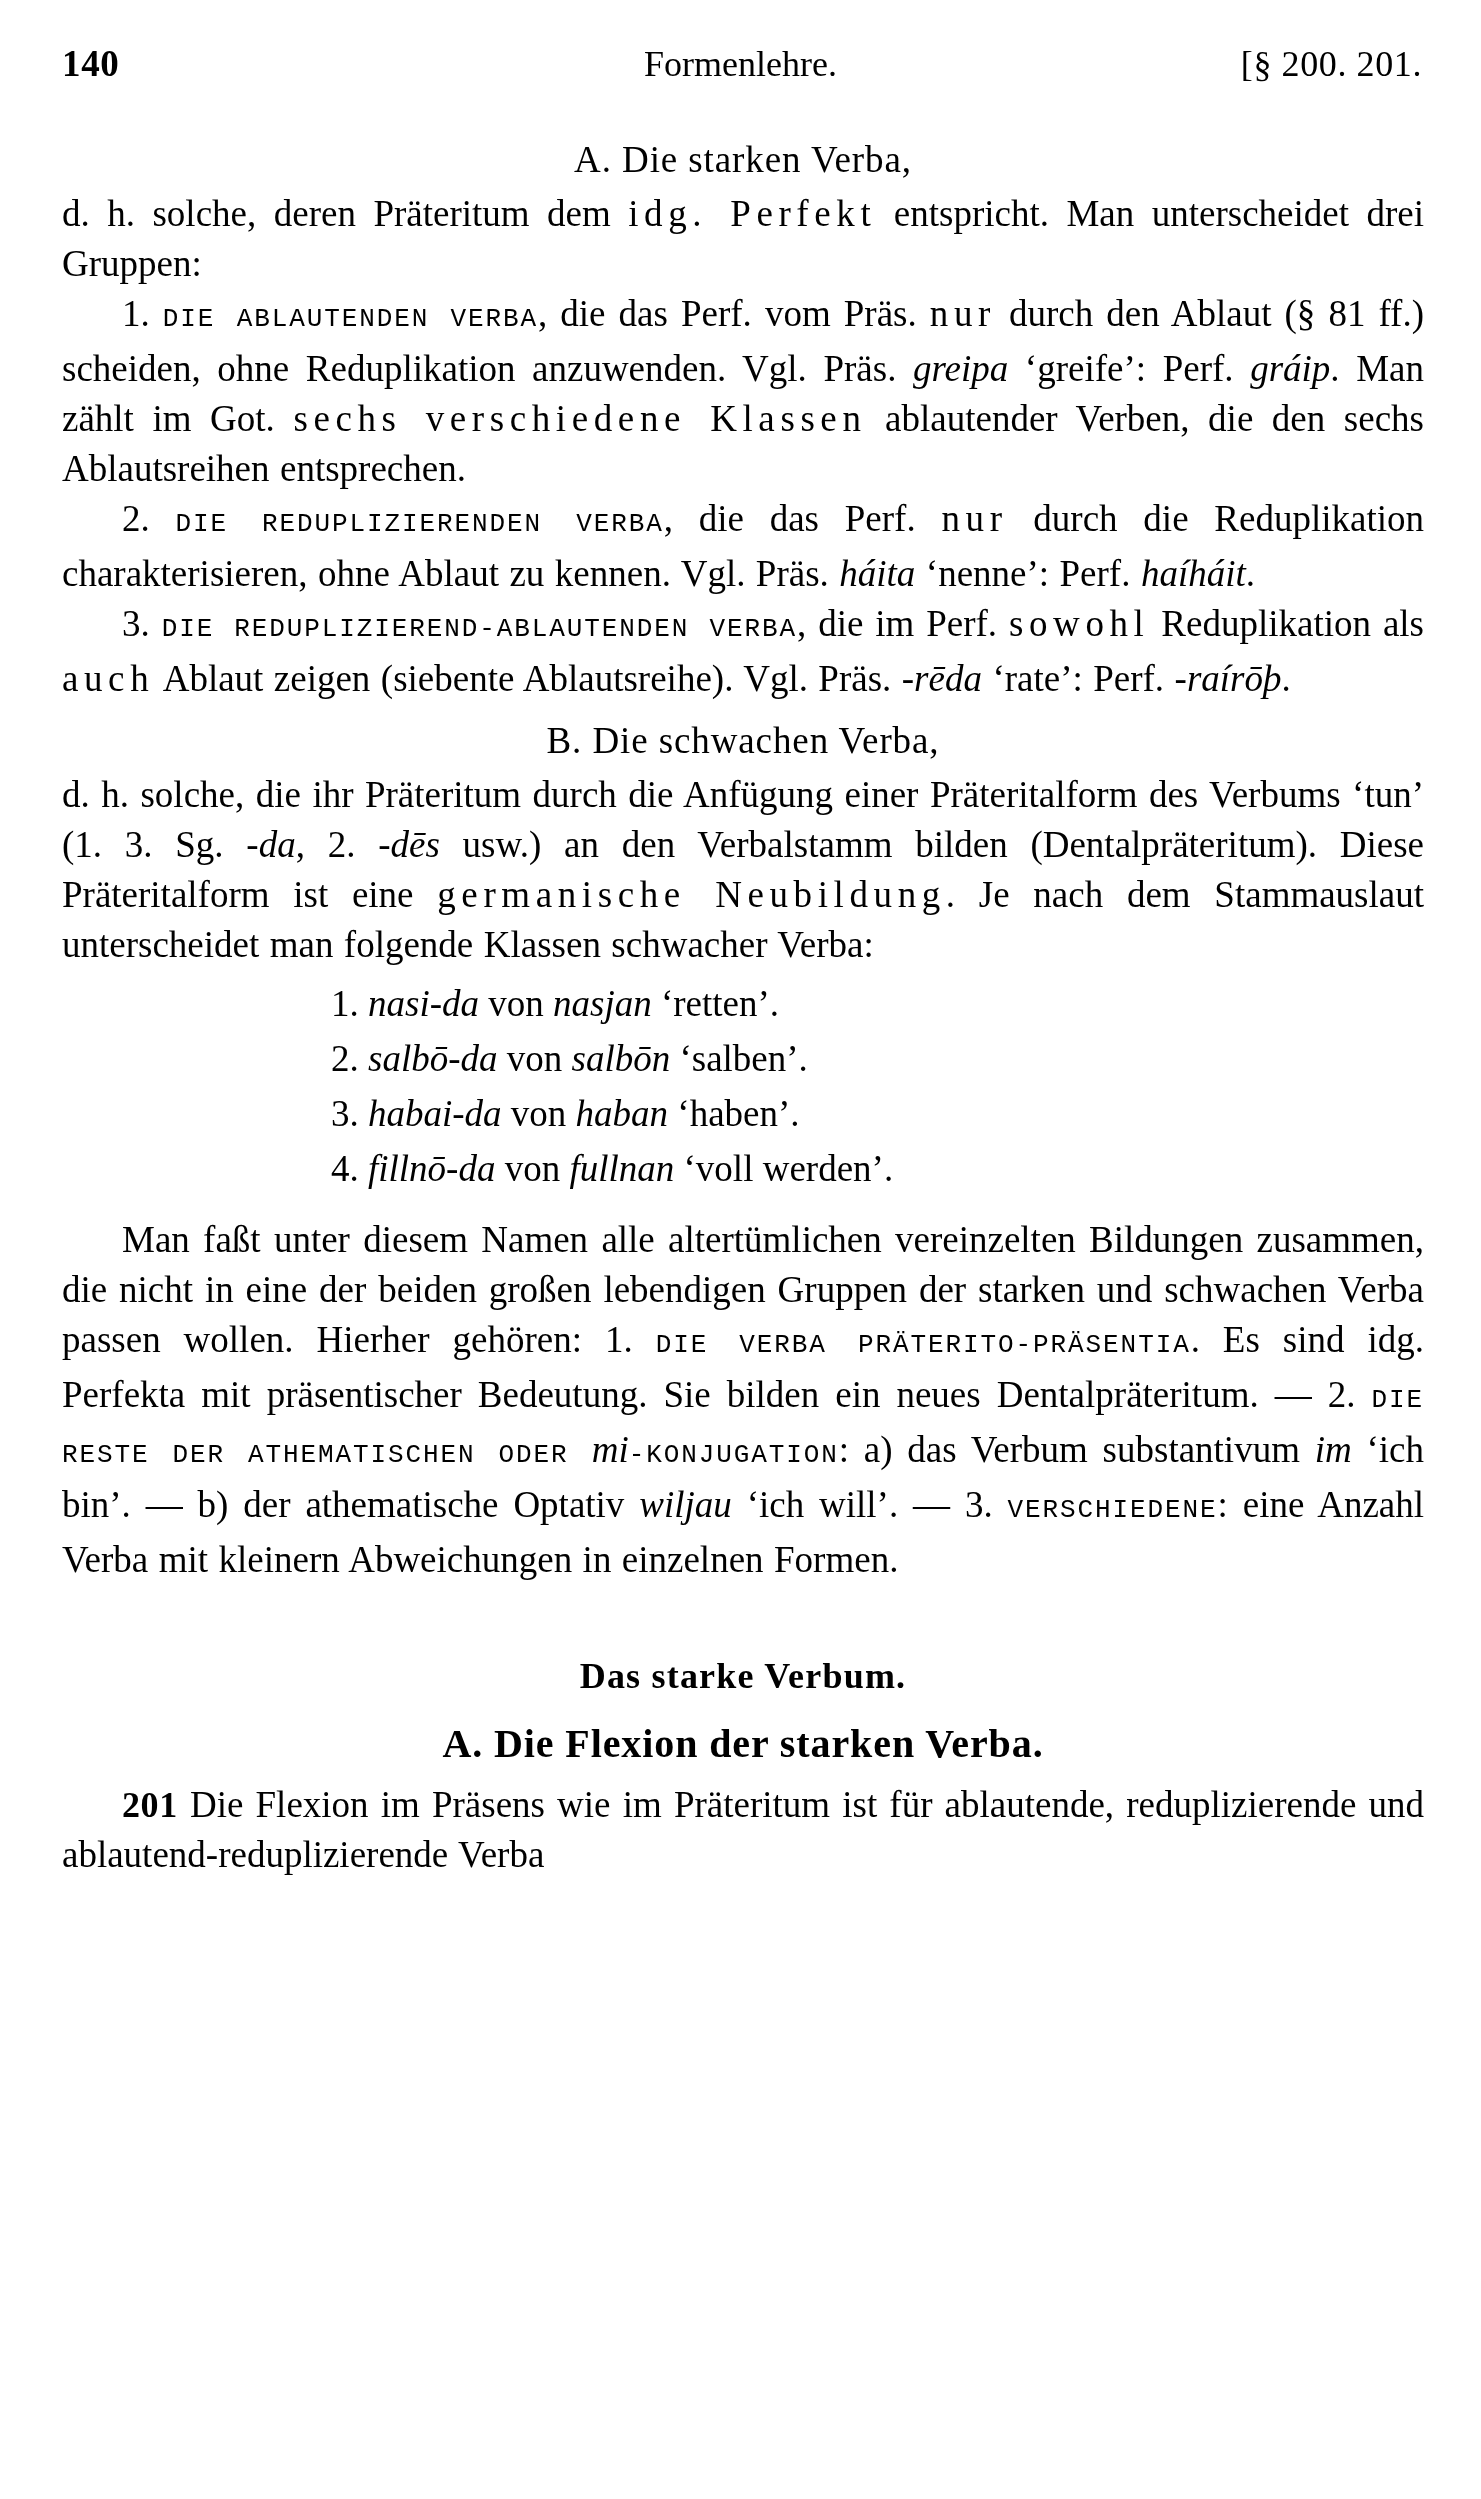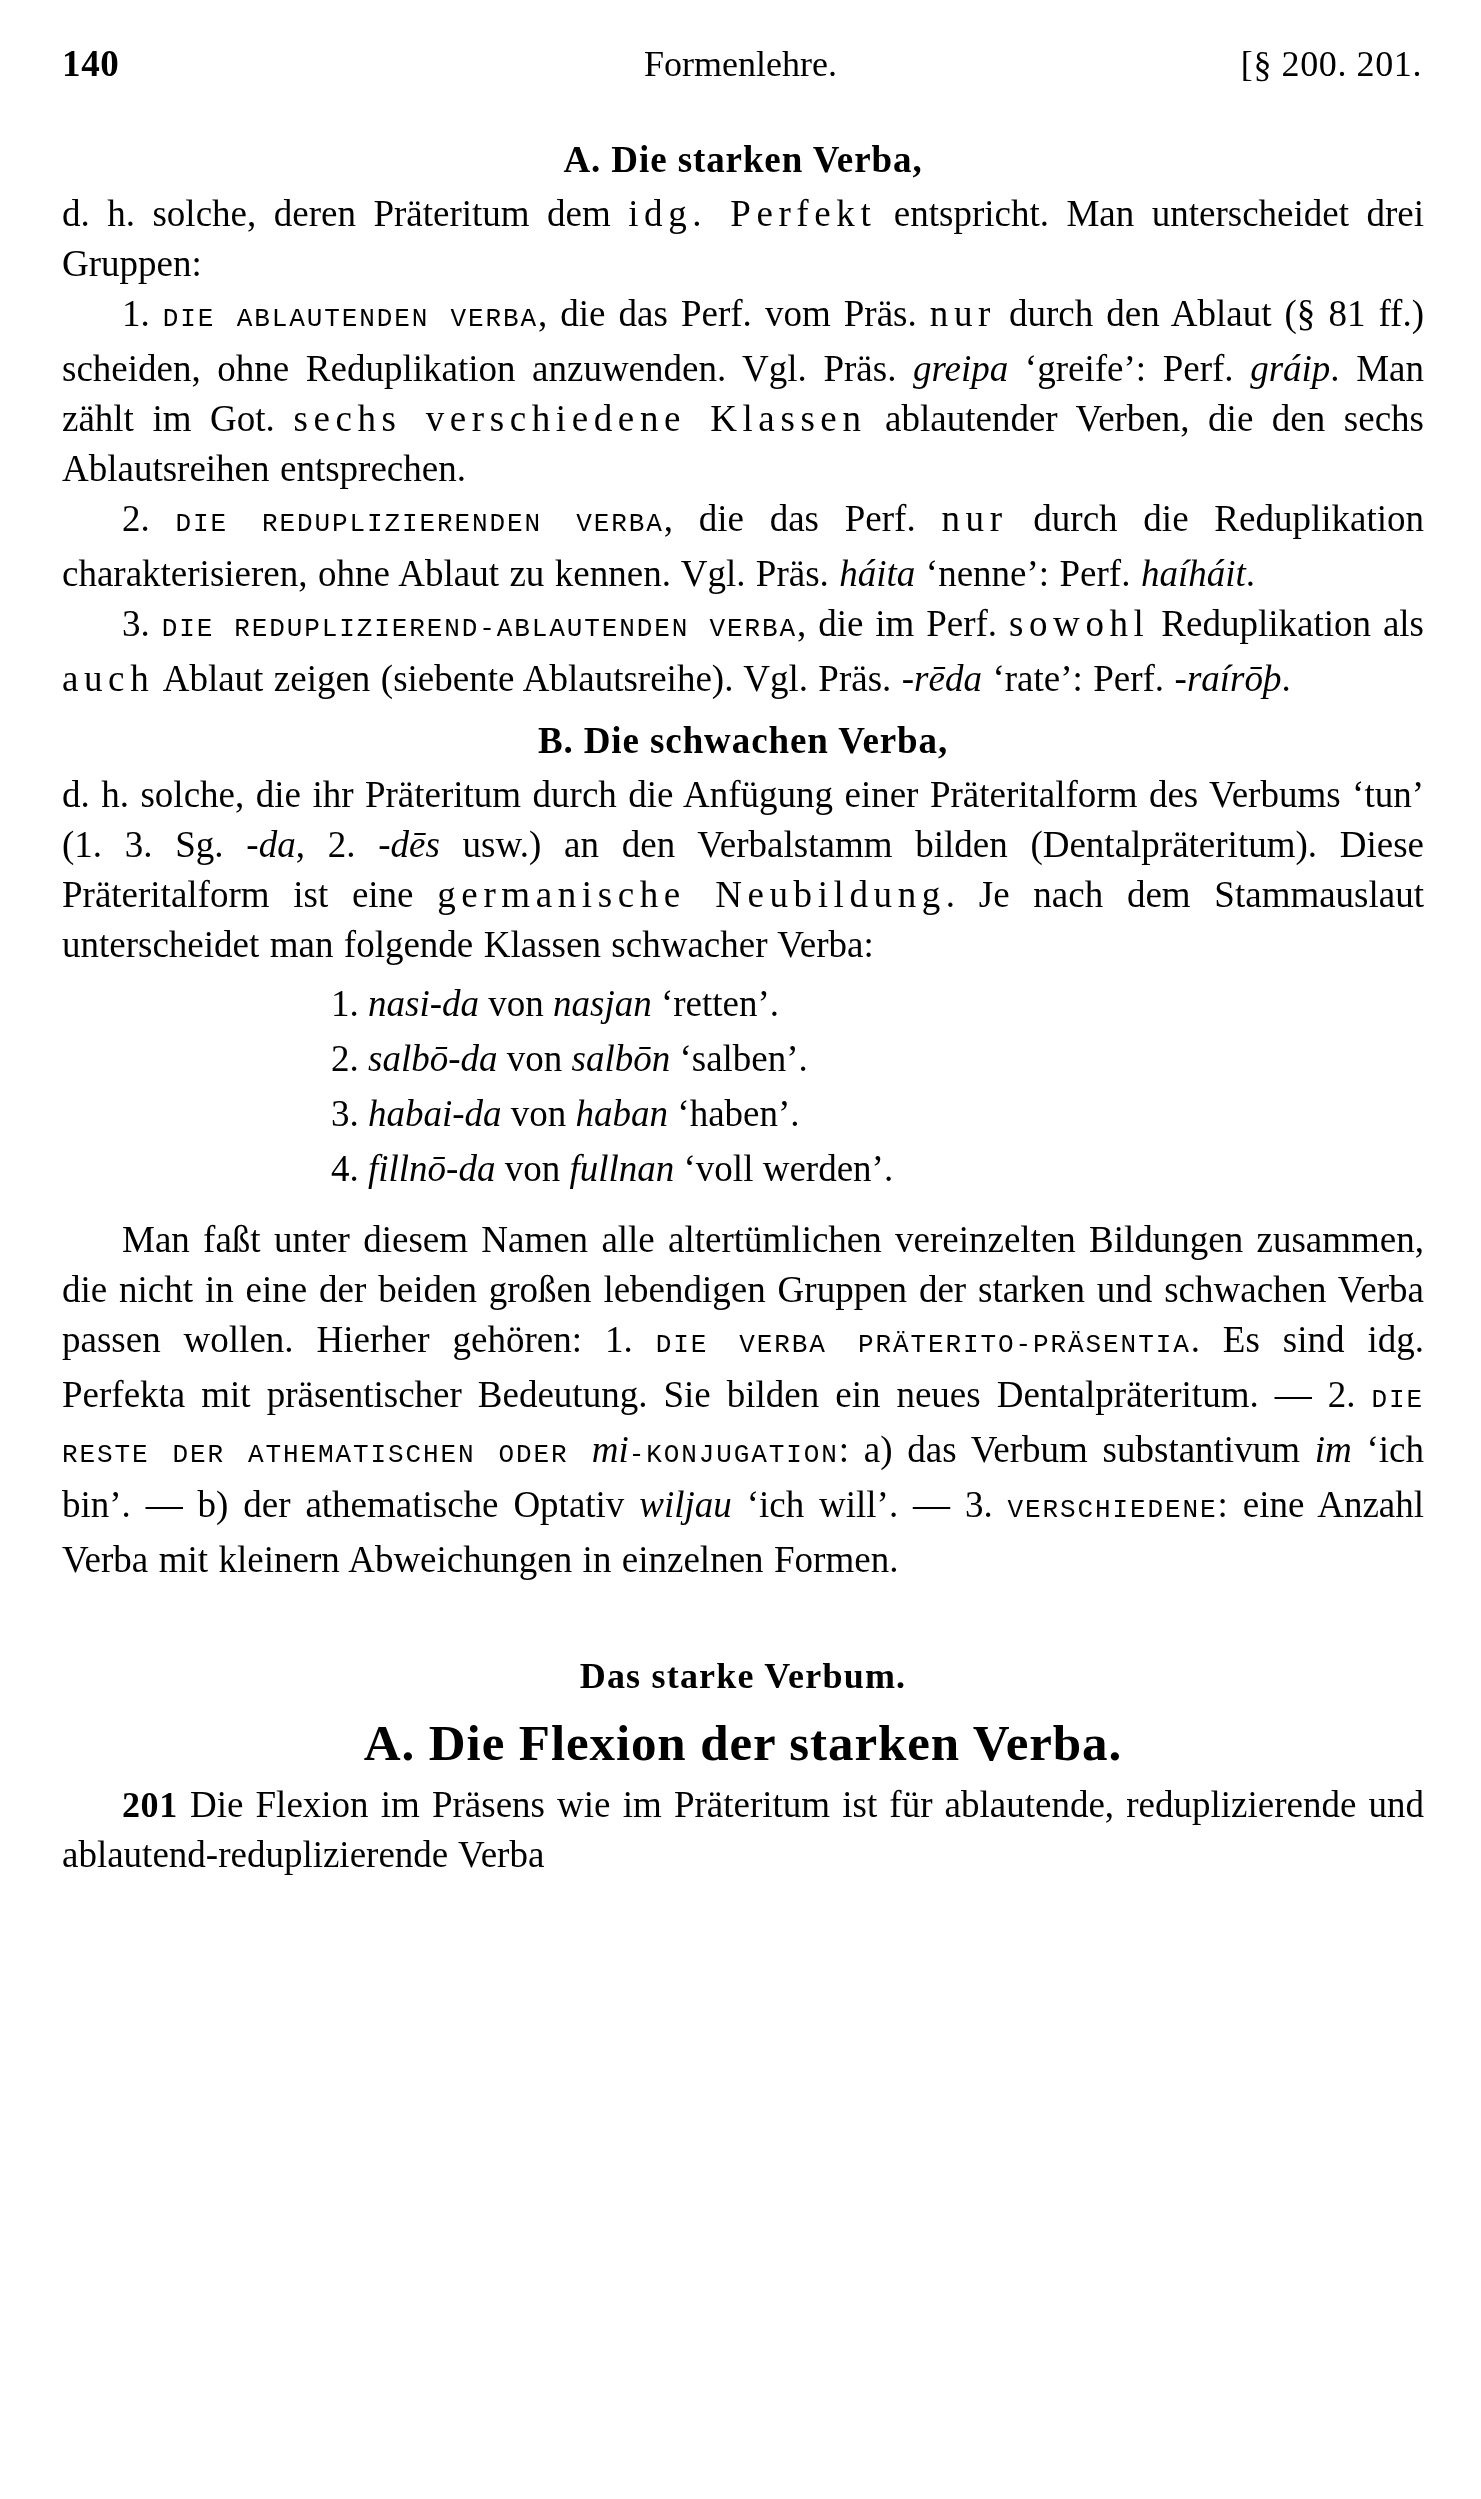--- a/index.html
+++ b/index.html
@@ -32,21 +32,21 @@
   
   .body-col{
     position:absolute;
     top:131px;
     left:62px;
     width:1362px;
   }
   p{margin:0;}
   .sec-head{
     text-align:center;
-    font-weight:700;
+    font-weight:400;
     font-size:37px;
     line-height:49px;
     letter-spacing:0.9px;
     margin:3.7px 0 5px 0;
   }
   .para{
     font-size:37px;
     line-height:50px;
     text-align:justify;
     text-justify:inter-word;
@@ -85,21 +85,21 @@
     text-align:center;
     font-weight:700;
     font-size:36px;
     line-height:62px;
     letter-spacing:1.2px;
     margin:0;
   }
   .sub-title{
     text-align:center;
     font-weight:700;
-    font-size:51px;
+    font-size:40px;
     line-height:55px;
     letter-spacing:0.9px;
     margin:0;
   }
   .secnum{
     font-weight:700;
     font-size:36px;
     letter-spacing:0.6px;
   }
 </style>

